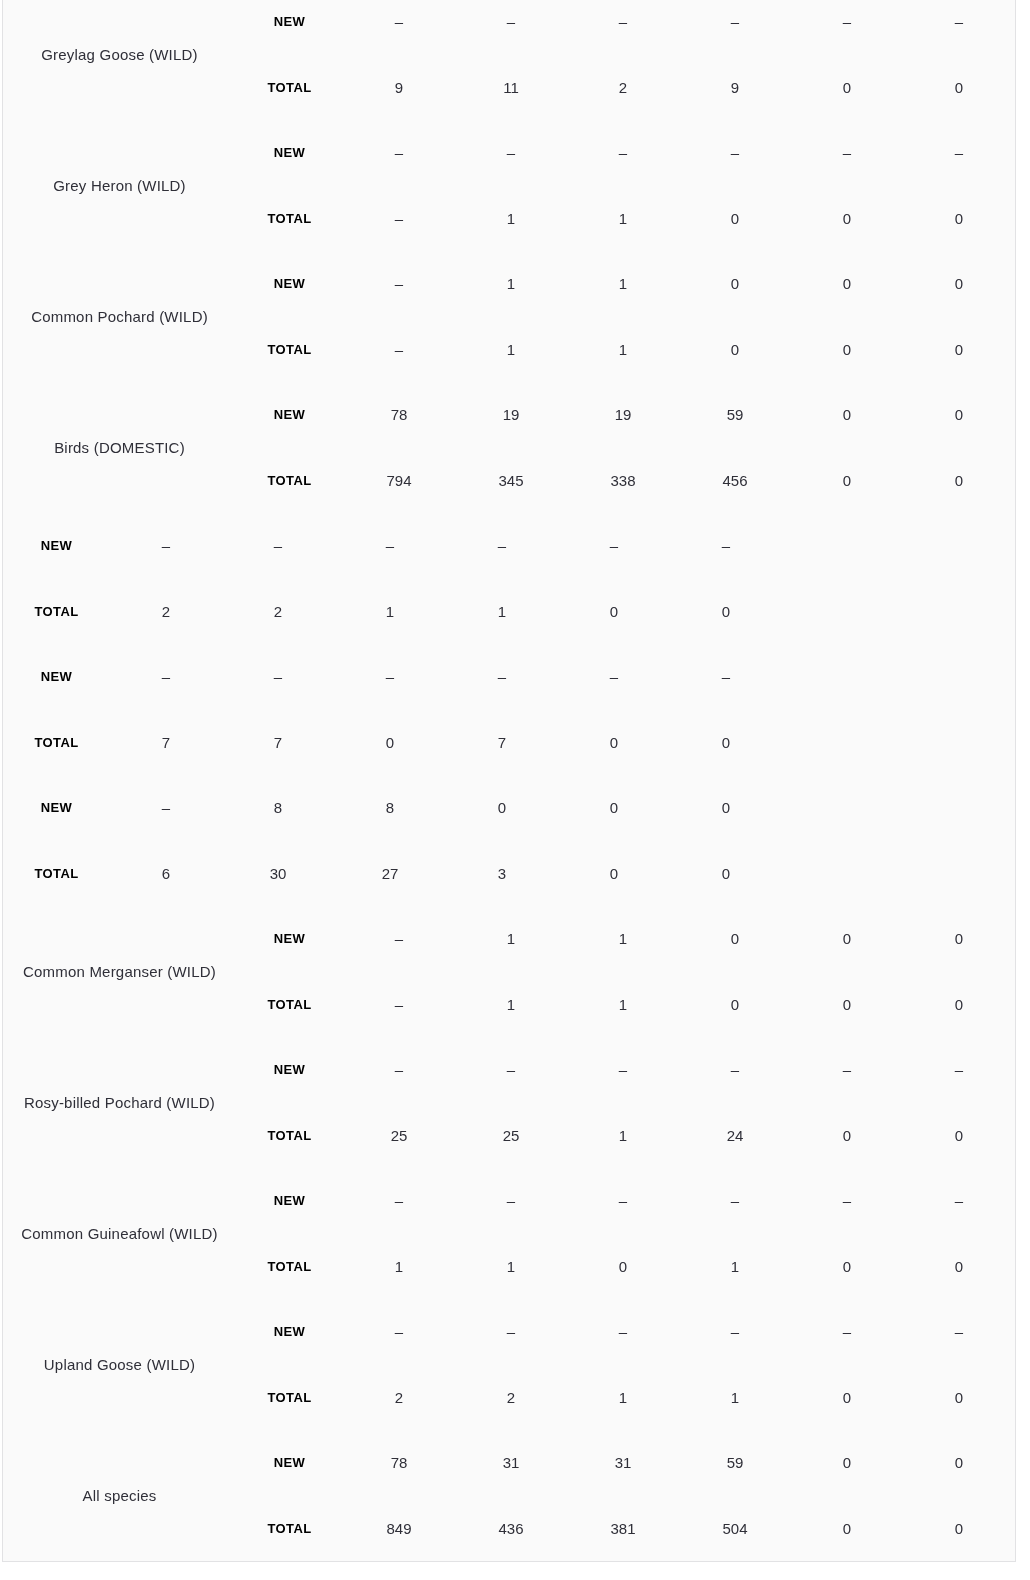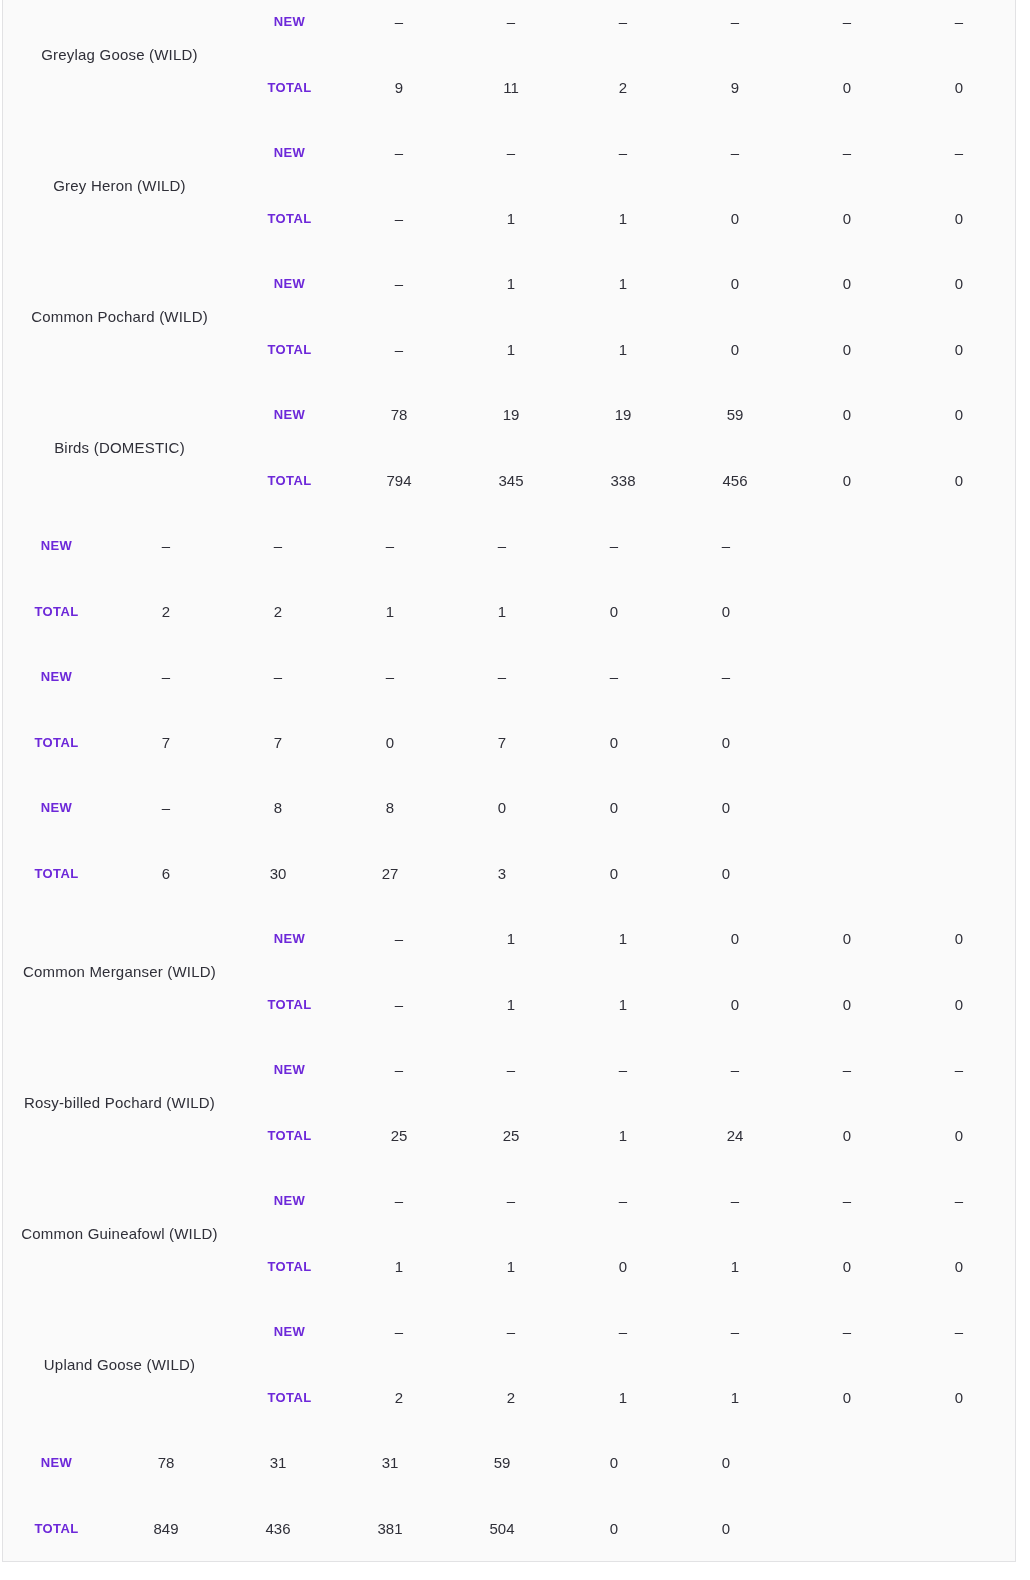--- a/index.html
+++ b/index.html
@@ -51,21 +51,21 @@
     flex: 1;
     display: flex;
     align-items: center;
   }
   .rtlabel {
     width: 107px;
     text-align: center;
     font-size: 13px;
     font-weight: 600;
     letter-spacing: 0.4px;
-    color: #6d28d9;
+    color: #000000;
   }
   .val {
     width: 112px;
     text-align: center;
     font-size: 15px;
     font-weight: 500;
     color: #2f2f38;
   }
 </style>
 </head>
@@ -328,20 +328,21 @@
         <div class="val">2</div>
         <div class="val">1</div>
         <div class="val">1</div>
         <div class="val">0</div>
         <div class="val">0</div>
       </div>
     </div>
   </div>
 
   <div class="group">
+    <div class="species-cell">All species</div>
     <div class="rows">
       <div class="subrow new-row">
         <div class="rtlabel">NEW</div>
         <div class="val">78</div>
         <div class="val">31</div>
         <div class="val">31</div>
         <div class="val">59</div>
         <div class="val">0</div>
         <div class="val">0</div>
       </div>

